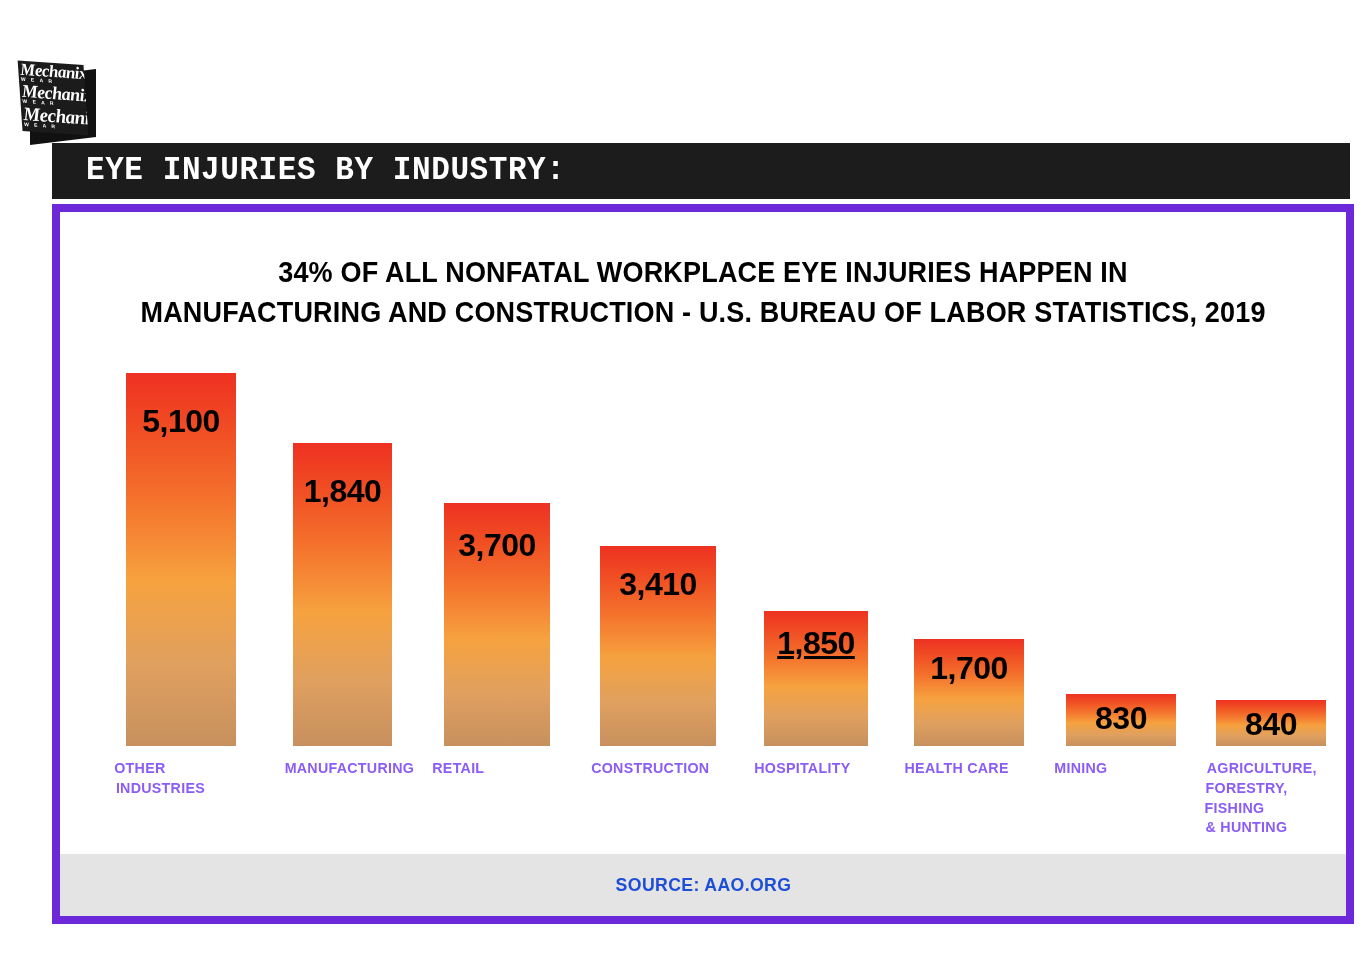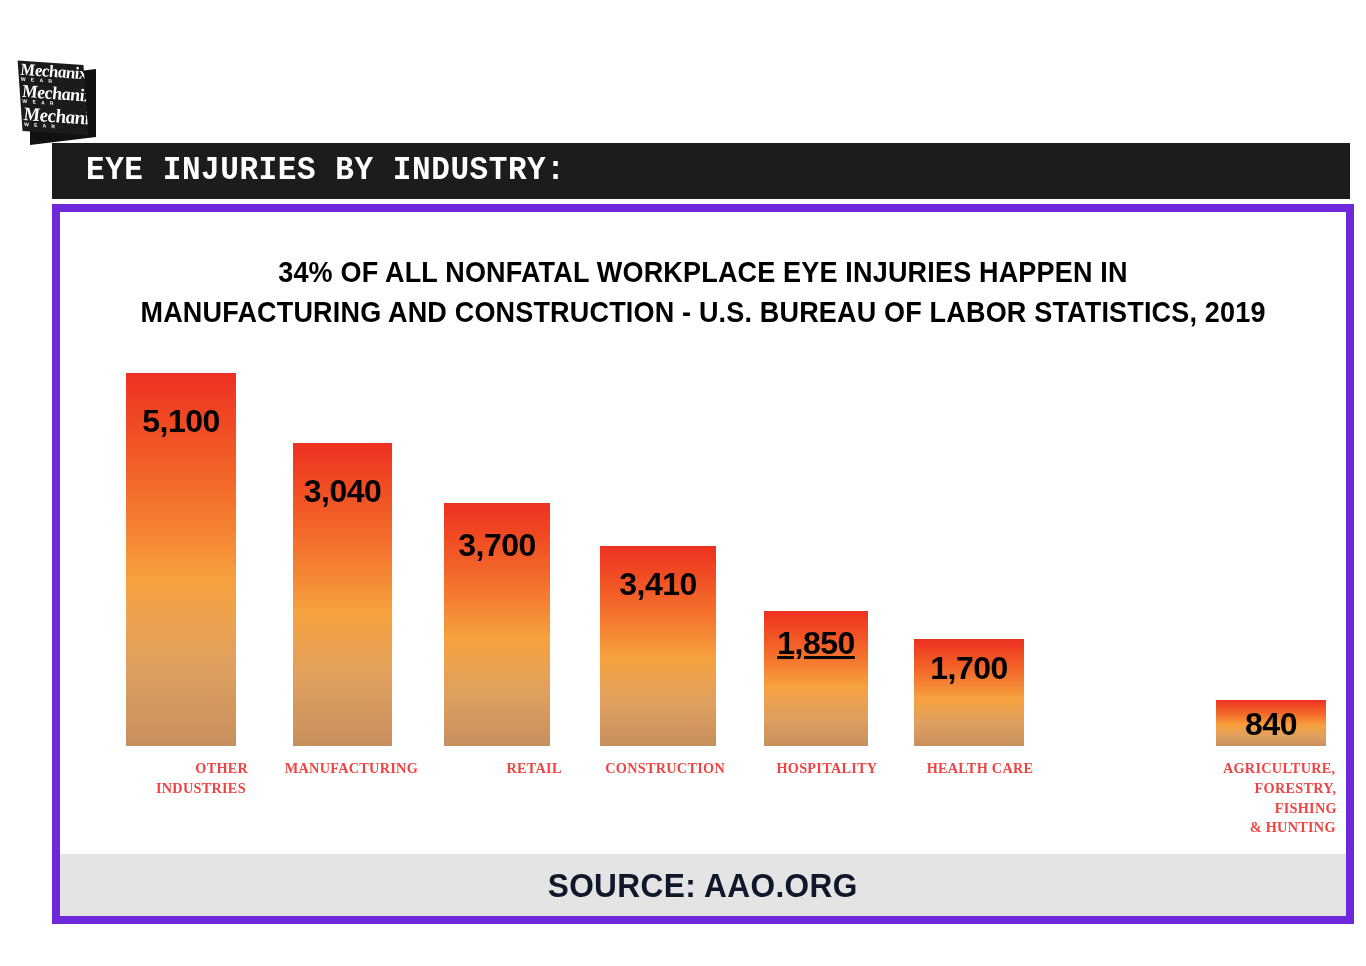--- a/index.html
+++ b/index.html
@@ -165,23 +165,23 @@
     color: #000000;
     font-family: "Liberation Sans", sans-serif;
     font-weight: bold;
     font-size: 32px;
     letter-spacing: -0.5px;
   }
   .bar-label {
     position: absolute;
     left: -14px;
     width: calc(100% + 28px);
-    text-align: right;
-    color: #ef4444;
-    font-family: Liberation Serif, serif;
+    text-align: left;
+    color: #8b5cf6;
+    font-family: Liberation Sans, sans-serif;
     font-weight: bold;
     font-size: 15.5px;
     line-height: 1.28;
     letter-spacing: 0.3px;
   }
   .bar-label span { display: block; }
   .bar-label span i {
     font-style: normal;
     display: inline-block;
     transform: scaleX(0.92);
@@ -193,24 +193,24 @@
     left: 0;
     bottom: 0;
     width: 1286px;
     height: 62px;
     background: #e4e4e4;
     display: flex;
     align-items: center;
     justify-content: center;
   }
   #source-text {
-    color: #0f172a;
+    color: #1d4ed8;
     font-family: "Liberation Sans Narrow", "Liberation Sans", sans-serif;
     font-weight: bold;
-    font-size: 34px;
+    font-size: 19px;
     letter-spacing: 0.4px;
   }
   #source-text span { display: inline-block; transform: scaleX(0.93); }
 </style>
 </head>
 <body>
 
 <div id="infographic">
 
   <div id="logo">
@@ -253,21 +253,21 @@
     <div class="bar-group" style="left: 38px; width: 110px; bottom: 170px; height: 373px;">
           <div class="bar" style="height: 373px;"></div>
           <div class="bar-value" style="top: 30px;">5,100</div>
           <div class="bar-label" style="top: 385px;">
             <span><i>OTHER</i></span>
             <span><i>INDUSTRIES</i></span>
           </div>
         </div>
         <div class="bar-group" style="left: 205px; width: 99px; bottom: 170px; height: 303px;">
           <div class="bar" style="height: 303px;"></div>
-          <div class="bar-value" style="top: 30px;">3,040</div>
+          <div class="bar-value" style="top: 30px;">1,840</div>
           <div class="bar-label" style="top: 315px;">
             <span><i>MANUFACTURING</i></span>
           </div>
         </div>
         <div class="bar-group" style="left: 356px; width: 106px; bottom: 170px; height: 243px;">
           <div class="bar" style="height: 243px;"></div>
           <div class="bar-value" style="top: 24.3px;">3,700</div>
           <div class="bar-label" style="top: 255px;">
             <span><i>RETAIL</i></span>
           </div>
@@ -284,20 +284,27 @@
           <div class="bar-value" style="top: 13.5px; text-decoration: underline;">1,850</div>
           <div class="bar-label" style="top: 147px;">
             <span><i>HOSPITALITY</i></span>
           </div>
         </div>
         <div class="bar-group" style="left: 826px; width: 110px; bottom: 170px; height: 107px;">
           <div class="bar" style="height: 107px;"></div>
           <div class="bar-value" style="top: 10.7px;">1,700</div>
           <div class="bar-label" style="top: 119px;">
             <span><i>HEALTH CARE</i></span>
+          </div>
+        </div>
+        <div class="bar-group" style="left: 978px; width: 110px; bottom: 170px; height: 52px;">
+          <div class="bar" style="height: 52px;"></div>
+          <div class="bar-value" style="top: 6px;">830</div>
+          <div class="bar-label" style="top: 64px;">
+            <span><i>MINING</i></span>
           </div>
         </div>
         <div class="bar-group" style="left: 1128px; width: 110px; bottom: 170px; height: 46px;">
           <div class="bar" style="height: 46px;"></div>
           <div class="bar-value" style="top: 6px;">840</div>
           <div class="bar-label" style="top: 58px;">
             <span><i>AGRICULTURE,</i></span>
             <span><i>FORESTRY,</i></span>
             <span><i>FISHING</i></span>
             <span><i>&amp; HUNTING</i></span>

